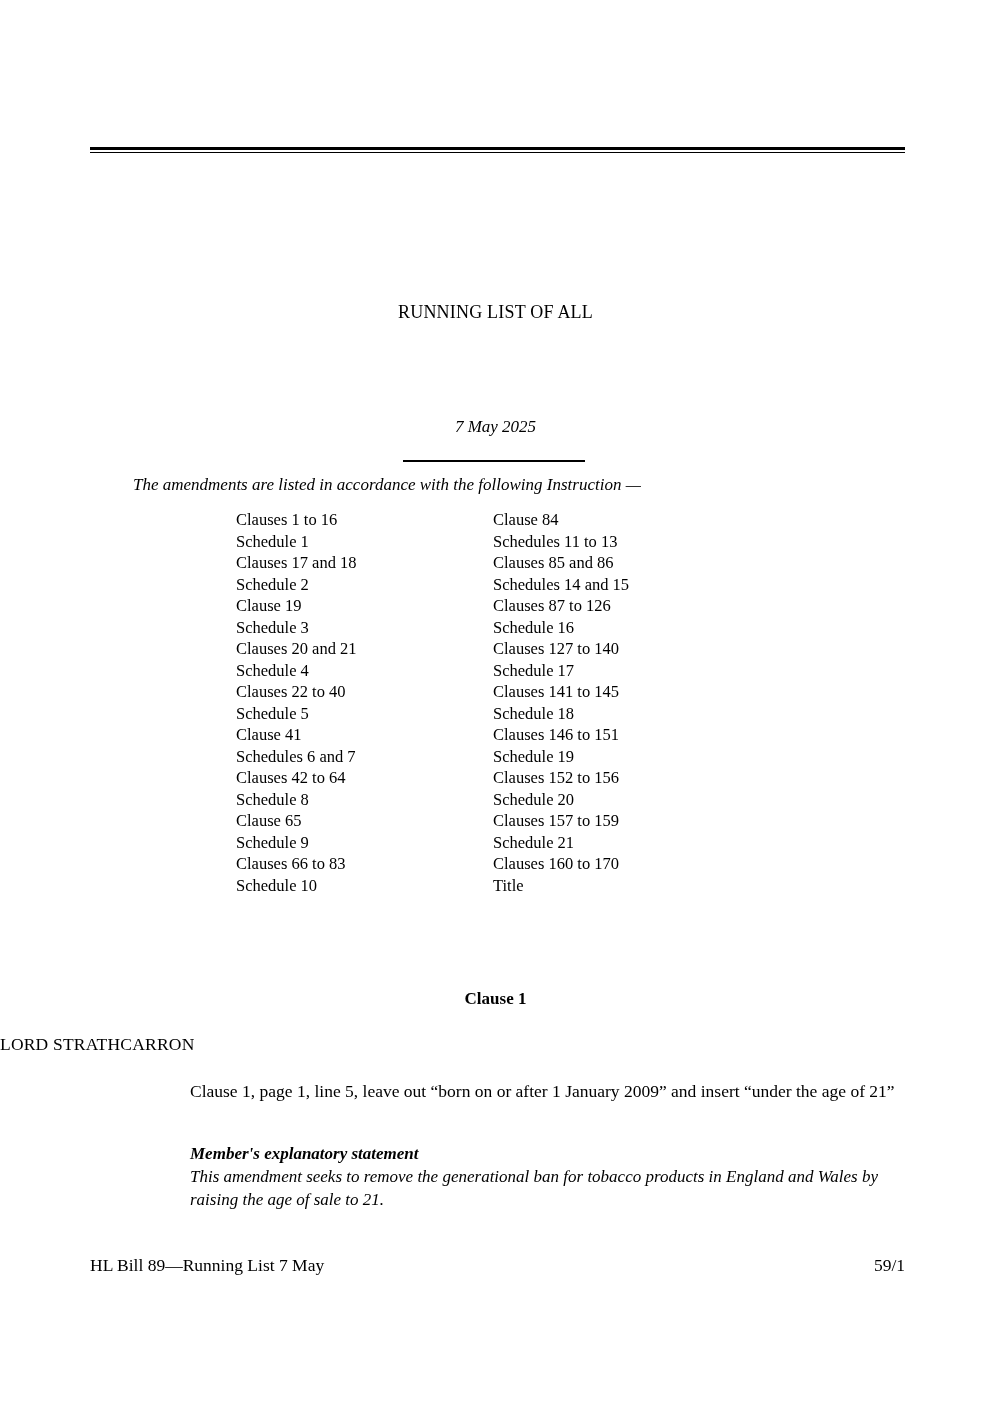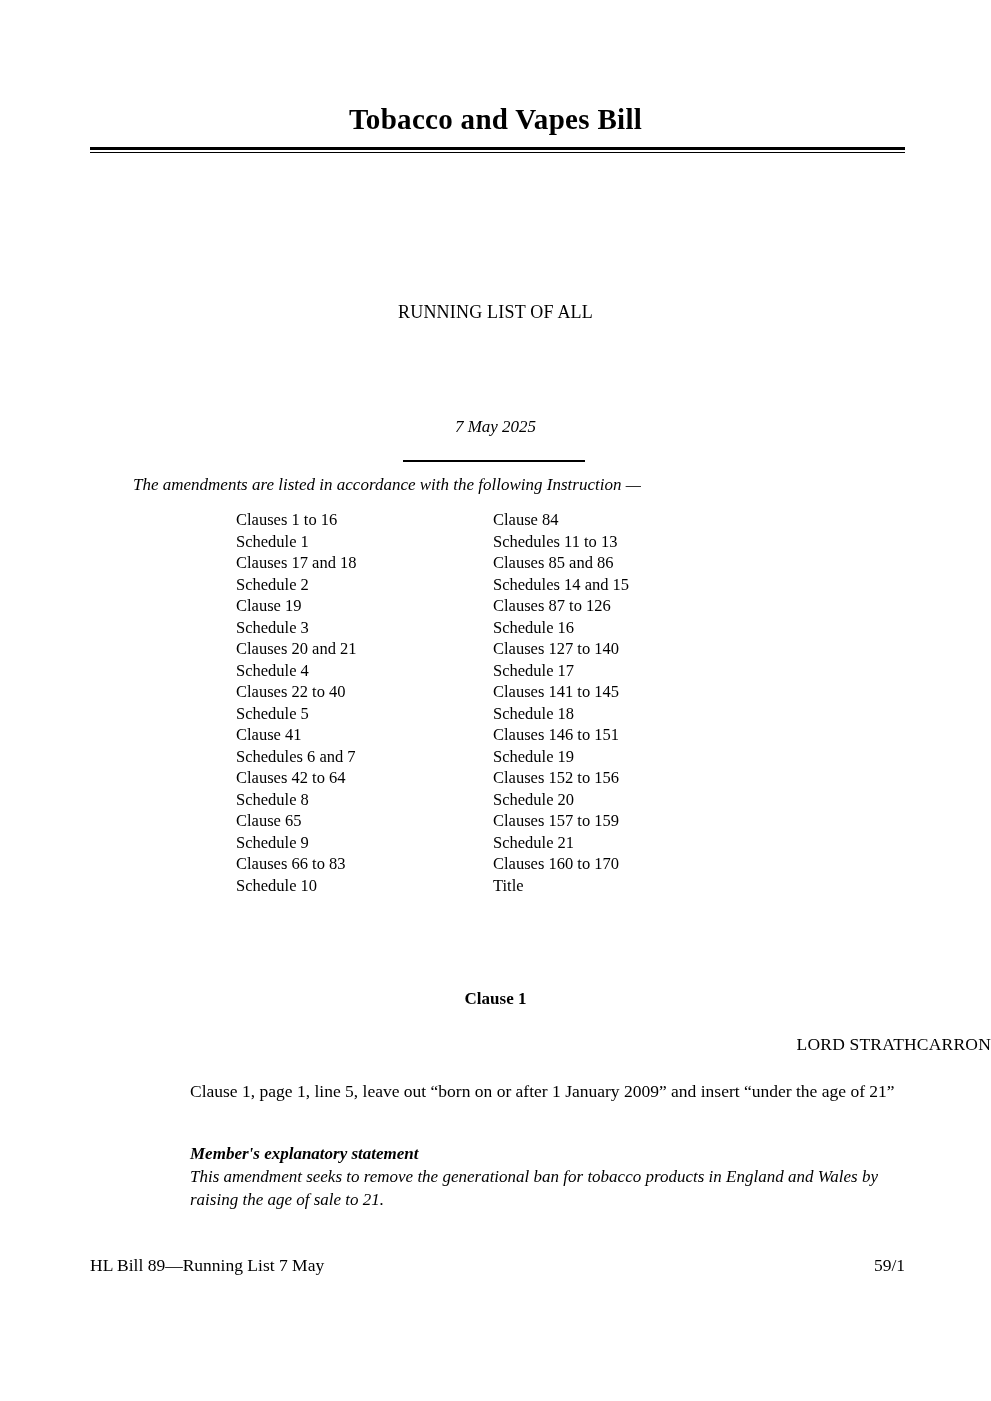--- a/index.html
+++ b/index.html
@@ -100,21 +100,21 @@
     width: 100%;
     text-align: center;
     font-weight: bold;
     font-size: 17px;
   }
   .mover-name {
     position: absolute;
     top: 1034px;
     left: 0;
     width: 100%;
-    text-align: right;
+    text-align: left;
     font-size: 17.5px;
     letter-spacing: 0.2px;
   }
   .amendment-text {
     position: absolute;
     top: 1080px;
     left: 190px;
     width: 714px;
     font-size: 17.5px;
     line-height: 22px;
@@ -144,21 +144,20 @@
     display: flex;
     justify-content: space-between;
     font-size: 17.5px;
   }
 </style>
 </head>
 <body>
 
 <div class="page">
 
-  <div class="doc-title">Tobacco and Vapes Bill</div>
 
   <div class="double-rule"></div>
 
   <div class="caps-heading running-heading">RUNNING LIST OF ALL</div>
 
 
 
   <div class="italic-center tabled-date">7 May 2025</div>
 
   <div class="separator-rule"></div>

